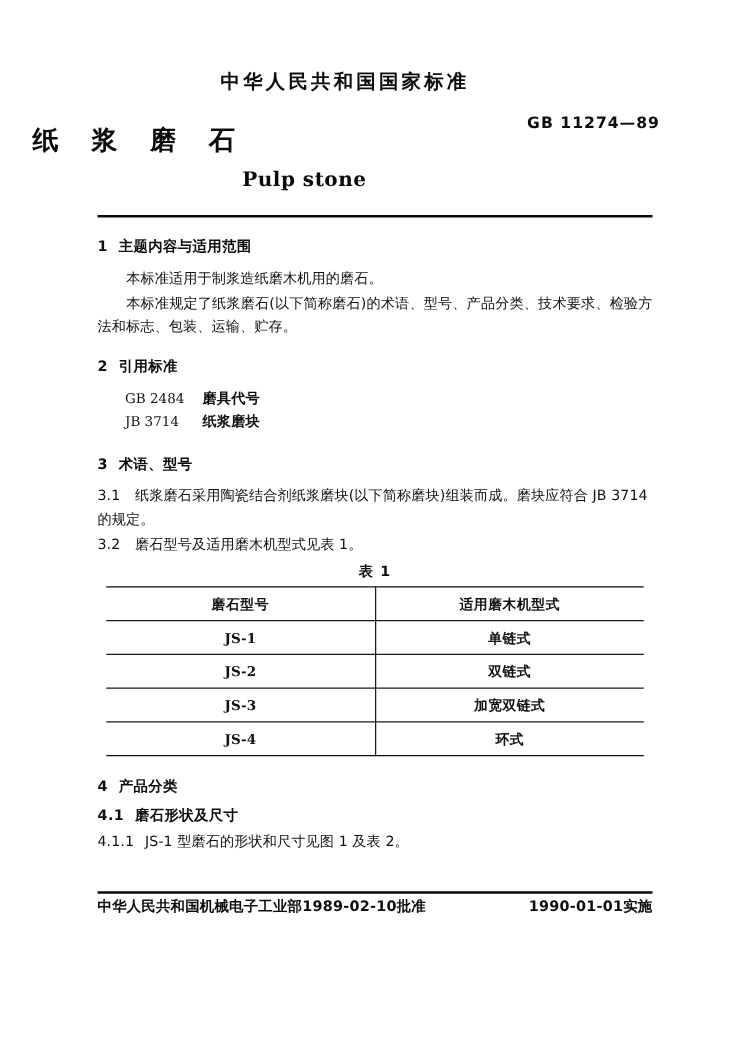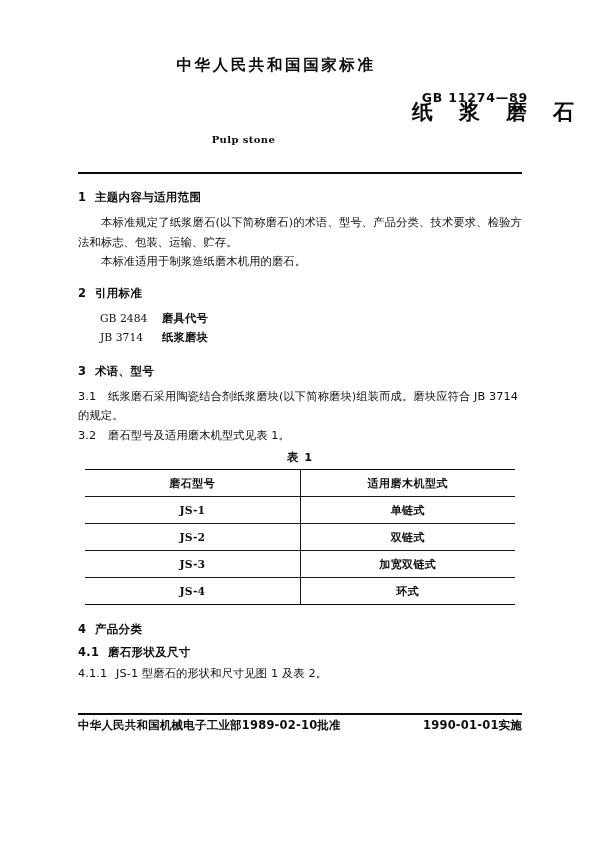--- a/index.html
+++ b/index.html
@@ -43,34 +43,34 @@
     letter-spacing: 0.8px;
     font-family: "DejaVu Sans", "Liberation Sans", sans-serif;
     color: #0d0d0d;
     white-space: nowrap;
   }
 
   .doc-title {
     position: absolute;
     left: 0; top: 98px;
     width: 600px;
-    text-align: right;
+    text-align: left;
     font-size: 21px;
     font-weight: bold;
     letter-spacing: 26px;
     text-indent: 26px;
     color: #0a0a0a;
   }
 
   .doc-subtitle {
     position: absolute;
     left: 0; top: 134px;
     width: 487px;
     text-align: center;
-    font-size: 10px;
+    font-size: 16px;
     font-weight: bold;
     font-family: "DejaVu Serif", "Liberation Serif", serif;
     letter-spacing: 0.4px;
     color: #0a0a0a;
   }
 
   .rule-top {
     position: absolute;
     left: 78px; top: 172px;
     width: 444px;
@@ -253,22 +253,22 @@
 
   <div class="doc-subtitle">Pulp stone</div>
 
   <div class="rule-top"></div>
 
   <div class="body-area">
 
     <div class="h-sec">
       <span class="num">1</span><span>主题内容与适用范围</span>
     </div>
+    <p class="para">本标准适用于制浆造纸磨木机用的磨石。</p>
     <p class="para">本标准规定了纸浆磨石(以下简称磨石)的术语、型号、产品分类、技术要求、检验方法和标志、包装、运输、贮存。</p>
-    <p class="para">本标准适用于制浆造纸磨木机用的磨石。</p>
 
     <div class="gap-m"></div>
 
     <div class="h-sec">
       <span class="num">2</span><span>引用标准</span>
     </div>
     <ul class="ref-list">
       <li class="ref-item">
         <span class="ref-code">GB 2484</span><span class="ref-name">磨具代号</span>
       </li>

